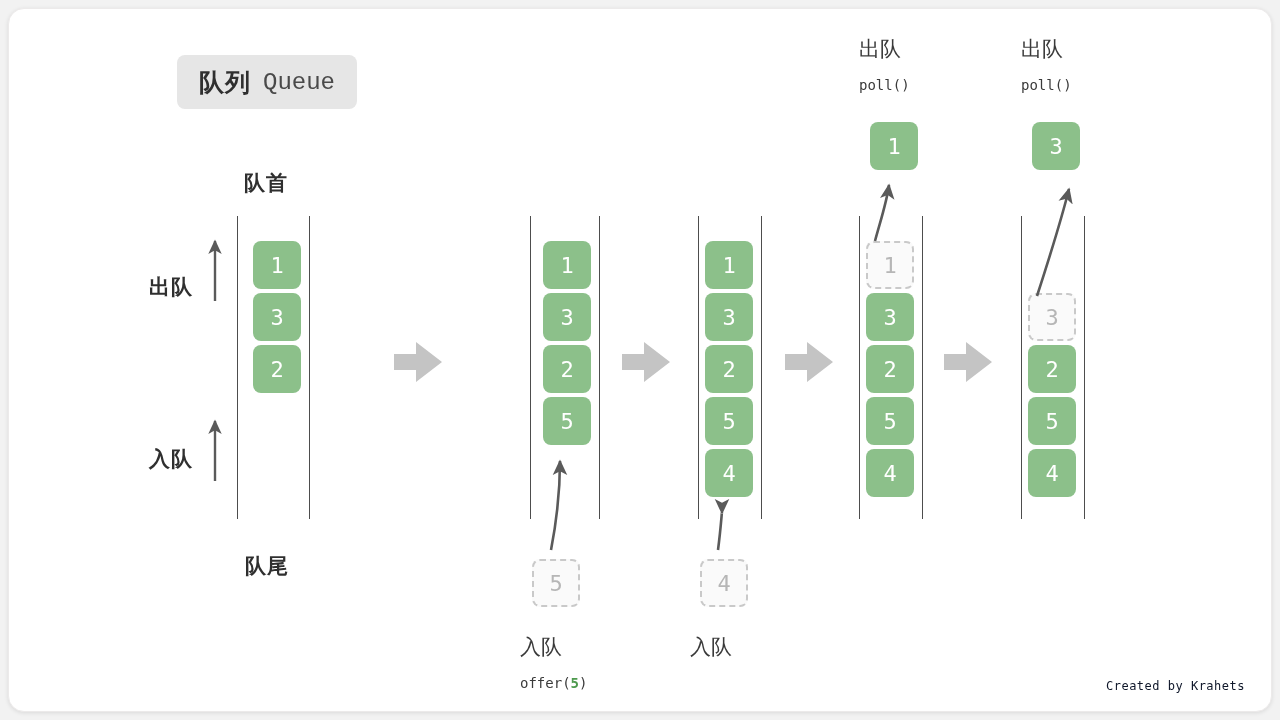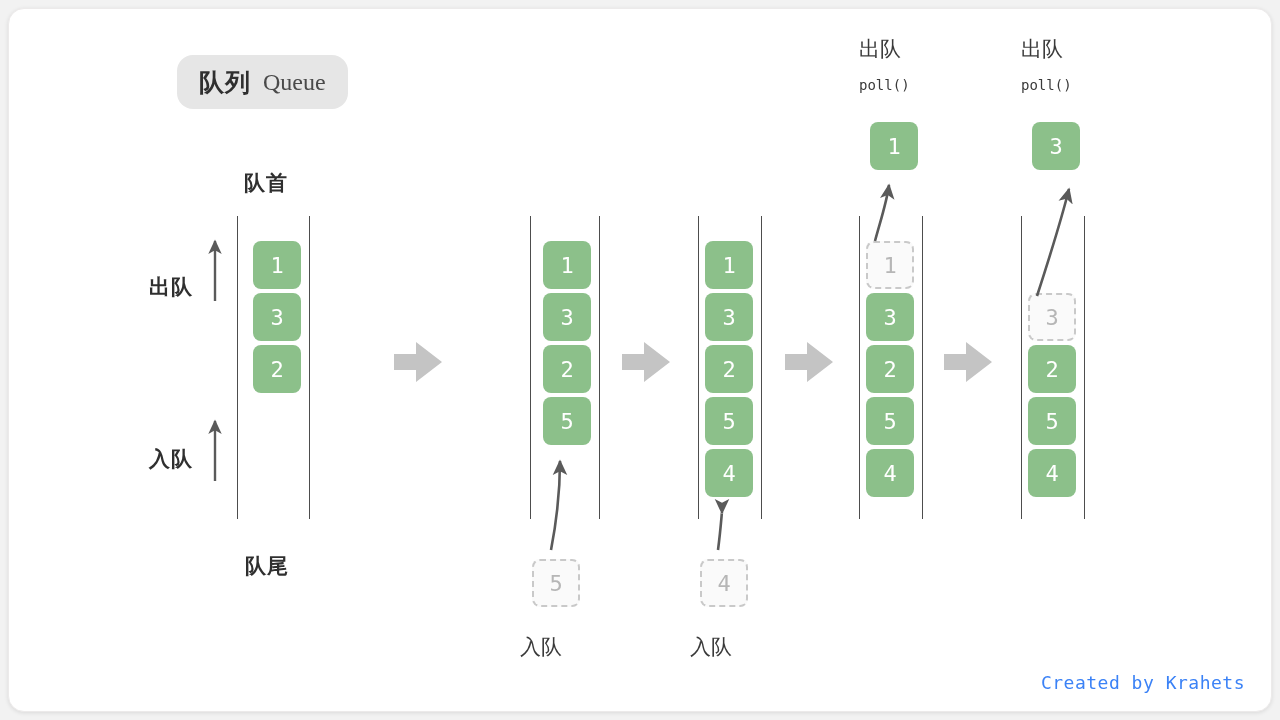--- a/index.html
+++ b/index.html
@@ -33,33 +33,33 @@
   .title-badge {
     position: absolute;
     left: 168px;
     top: 46px;
     height: 54px;
     padding: 14px 22px;
     display: flex;
     align-items: center;
     gap: 12px;
     background: #e6e6e6;
-    border-radius: 16px;
+    border-radius: 8px;
     box-sizing: border-box;
   }
   .title-cn {
     font-size: 25px;
     font-weight: bold;
     color: #2f2f2f;
     letter-spacing: 1px;
   }
   .title-en {
     font-size: 24px;
     color: #4a4a4a;
-    font-family: Liberation Serif, serif;
+    font-family: Liberation Mono, monospace;
   }
 
   
   .cn-bold {
     position: absolute;
     font-size: 21px;
     font-weight: bold;
     color: #2f2f2f;
     letter-spacing: 1px;
     white-space: nowrap;
@@ -134,22 +134,22 @@
     width: 1264px;
     height: 704px;
     pointer-events: none;
   }
 
   
   .credit {
     position: absolute;
     right: 26px;
     bottom: 18px;
-    font-size: 18px;
-    color: #3b82f6;
+    font-size: 12px;
+    color: #0f172a;
     font-family: "DejaVu Sans Mono", "Liberation Mono", monospace;
     letter-spacing: 0.5px;
   }
 </style>
 </head>
 <body>
 
 <div id="stage">
   <div id="card">
 
@@ -175,20 +175,21 @@
     <div class="column">
       <div class="rail" style="left:521px; top:207px; height:303px;"></div>
       <div class="rail" style="left:590px; top:207px; height:303px;"></div>
       <div class="cell filled" style="left:534px; top:232px;">1</div>
       <div class="cell filled" style="left:534px; top:284px;">3</div>
       <div class="cell filled" style="left:534px; top:336px;">2</div>
       <div class="cell filled" style="left:534px; top:388px;">5</div>
       <div class="cell ghost" style="left:523px; top:550px;">5</div>
       <div class="caption" style="left:511px; top:620px;">
         <span class="c-cn">入队</span>
+        <span class="c-code"><span>offer(</span><span class="num">5</span><span>)</span></span>
       </div>
     </div>
 
     <div class="column">
       <div class="rail" style="left:689px; top:207px; height:303px;"></div>
       <div class="rail" style="left:752px; top:207px; height:303px;"></div>
       <div class="cell filled" style="left:696px; top:232px;">1</div>
       <div class="cell filled" style="left:696px; top:284px;">3</div>
       <div class="cell filled" style="left:696px; top:336px;">2</div>
       <div class="cell filled" style="left:696px; top:388px;">5</div>

